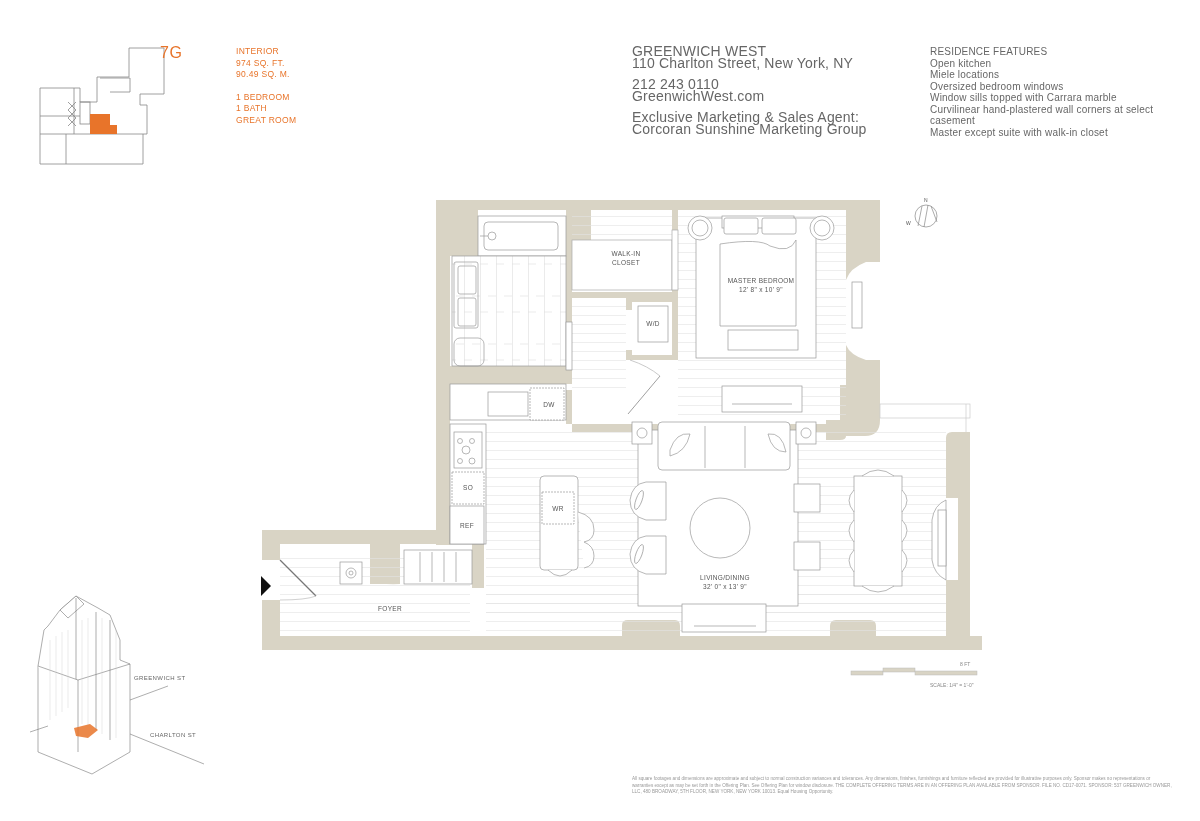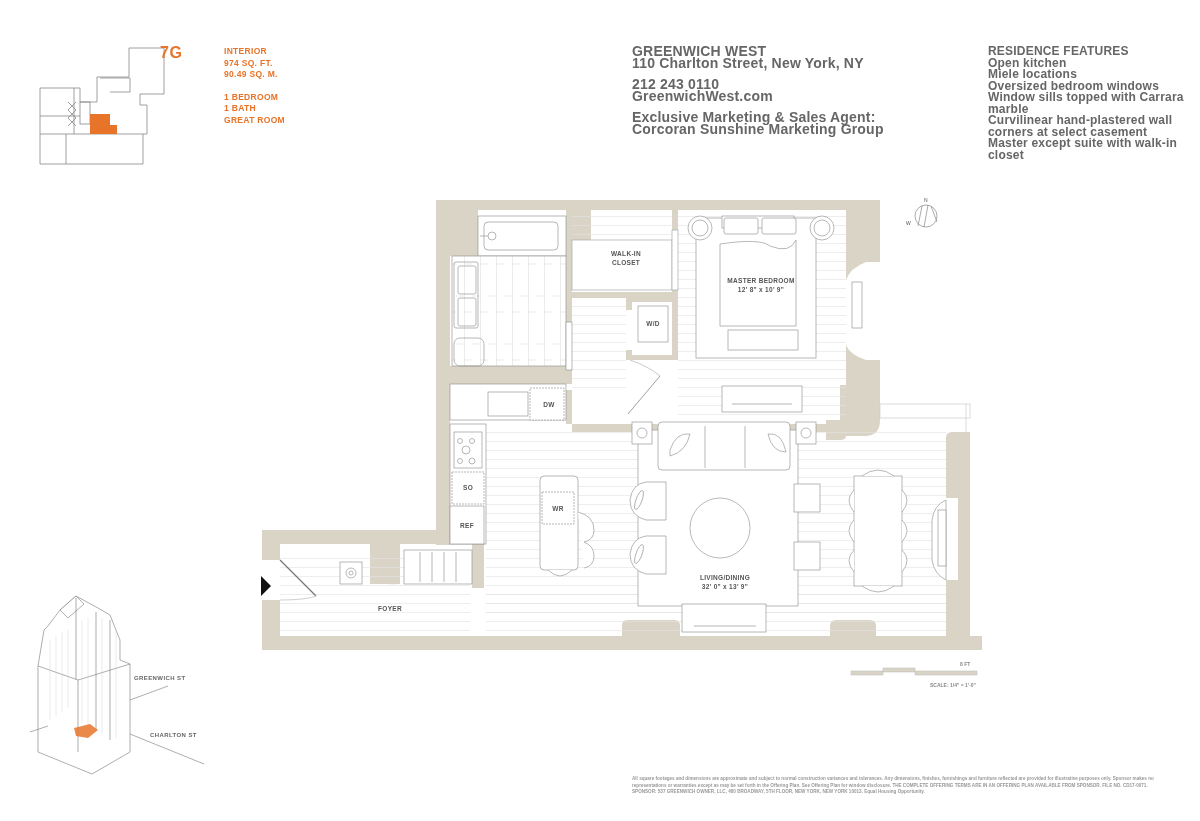--- a/index.html
+++ b/index.html
@@ -1,23 +1,23 @@
 <!DOCTYPE html>
 <html><head>
 <meta charset="utf-8">
 <style>
   html,body{margin:0;padding:0;background:#ffffff;}
   body{width:1200px;height:821px;position:relative;overflow:hidden;font-family:"Liberation Sans",sans-serif;color:#555;}
-  .abs{position:absolute;font-weight:bold;}
+  .abs{position:absolute;}
   .unit-title{left:160px;top:44px;font-size:16px;color:#e8742a;letter-spacing:0.5px;}
-  .unit-info{left:224px;top:46px;font-size:8.5px;line-height:11.5px;color:#e8742a;letter-spacing:0.3px;}
+  .unit-info{left:236px;top:46px;font-size:8.5px;line-height:11.5px;color:#e8742a;letter-spacing:0.3px;}
   .unit-info .gap{height:11px;}
   .bldg-info{left:632px;top:46px;font-size:14px;line-height:11.5px;color:#666;letter-spacing:0.2px;}
   .bldg-info .gap{height:10px;}
-  .features{left:988px;top:46px;font-size:12px;line-height:11.5px;color:#666;letter-spacing:0.2px;}
+  .features{left:930px;top:46px;font-size:10px;line-height:11.5px;color:#666;letter-spacing:0.2px;}
   .room-label{font-size:6.5px;color:#555;text-align:center;line-height:9px;letter-spacing:0.3px;}
   .disclaimer{left:632px;top:776px;width:540px;font-size:4.6px;line-height:6.5px;color:#999;}
   .scale-text{font-size:5px;color:#888;}
   .street{font-size:6px;color:#666;letter-spacing:0.4px;}
   svg{position:absolute;left:0;top:0;}
 </style>
 </head>
 <body>
 
 <svg width="140" height="140" viewBox="0 0 140 140" style="left:30px;top:30px;">

